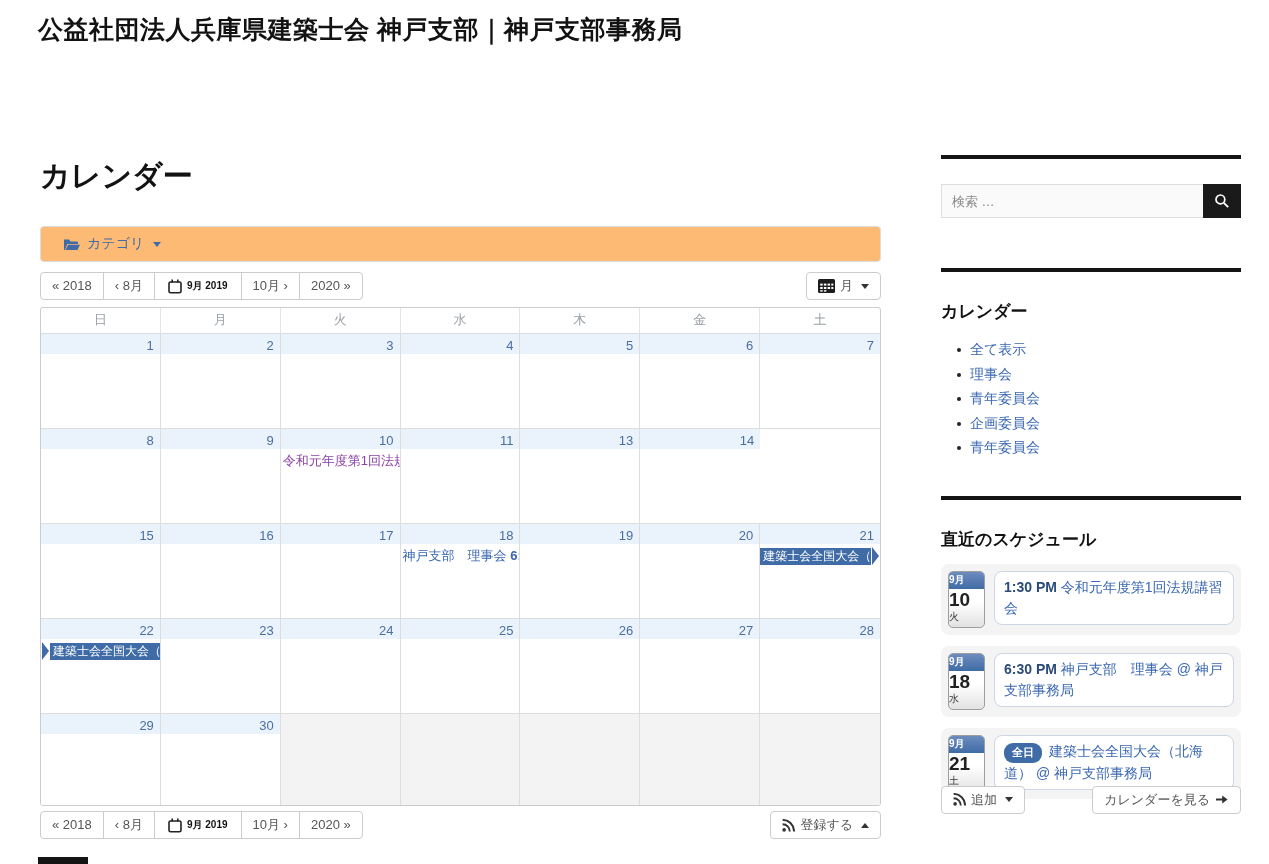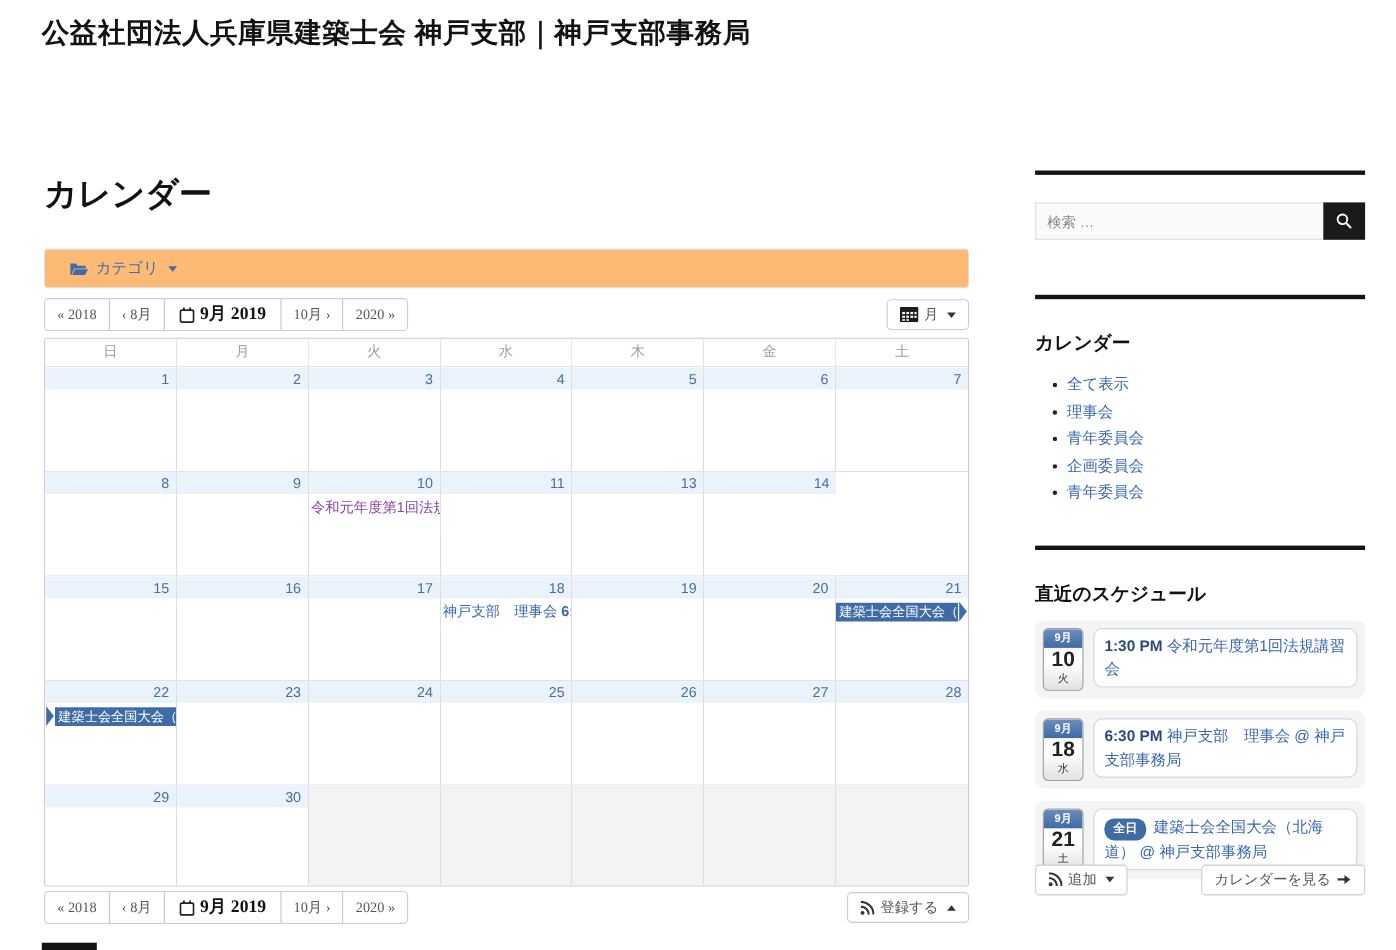--- a/index.html
+++ b/index.html
@@ -20,25 +20,25 @@
   .caret-dk { border-top-color:#333; margin-left:3px; }
   .caret-u { display:inline-block; width:0; height:0; border-left:4px solid transparent;
     border-right:4px solid transparent; border-bottom:5px solid #333; margin-left:3px; }
 
   
   .toolbar { left:40px; width:841px; height:30px; display:flex; justify-content:space-between; align-items:center; }
   #toolbar-top { top:271px; }
   #toolbar-bottom { top:810px; }
   .btn-group { display:flex; }
   .btn { background:#fff; border:1px solid #ccc; font-size:13px; color:#555; padding:5px 11px;
-    cursor:pointer; font-family:Liberation Serif, serif; display:flex; align-items:center; gap:5px; line-height:1.2; }
+    cursor:pointer; font-family:Liberation Sans, sans-serif; display:flex; align-items:center; gap:5px; line-height:1.2; }
   .btn-group .btn { margin-left:-1px; border-radius:0; }
   .btn-group .btn:first-child { margin-left:0; border-radius:4px 0 0 4px; }
   .btn-group .btn:last-child { border-radius:0 4px 4px 0; }
-  .btn.current { font-weight:700; color:#121212; font-size:16px; padding:4px 13px; }
+  .btn.current { font-weight:700; color:#121212; font-size:10px; padding:4px 13px; }
   .btn.single { border-radius:4px; }
 
   
   #cal-table { left:40px; top:307px; width:841px; border:1px solid #ccc; border-radius:3px; overflow:hidden; background:#fff; }
   #cal-head { display:grid; grid-template-columns:repeat(7,1fr); }
   #cal-head .wd { text-align:center; font-size:13px; color:#9aa0a6; padding:3px 0 4px; border-right:1px solid #e5e5e5; }
   #cal-head .wd:last-child { border-right:none; }
   .cal-row { display:grid; grid-template-columns:repeat(7,1fr); border-top:1px solid #ddd; height:95px; }
   .cal-row:last-child { height:92px; }
   .cell { border-right:1px solid #ddd; overflow:hidden; background:#fff; }
@@ -69,21 +69,21 @@
   #side-cal-heading { top:300px; }
   #upcoming-heading { top:528px; }
   #side-links { left:957px; top:341px; list-style:none; }
   #side-links li { margin-bottom:6.5px; font-size:14px; color:#222; display:flex; align-items:center; }
   #side-links li::before { content:""; width:4px; height:4px; border-radius:50%; background:#222; margin-right:9px; }
   #side-links a { color:#3a67b0; text-decoration:none; cursor:pointer; }
 
   #cards { left:941px; top:564px; width:300px; display:flex; flex-direction:column; gap:11px; }
   .card { background:#f4f4f4; border-radius:8px; padding:7px; display:flex; gap:9px; align-items:flex-start; }
   .mini-cal { width:37px; flex:none; border:1px solid #9e9e9e; border-radius:5px; overflow:hidden;
-    text-align:center; background:linear-gradient(#fff 55%,#e2e2e2); }
+    text-align:left; background:linear-gradient(#fff 55%,#e2e2e2); }
   .mini-cal .m { background:linear-gradient(#6d8cbd,#3f6ca6); color:#fff; font-size:10px; font-weight:700; padding:1px 0 2px; }
   .mini-cal .d { font-size:19px; font-weight:700; color:#222; line-height:21px; }
   .mini-cal .w { font-size:10px; color:#333; padding-bottom:3px; }
   .ebox { flex:1; background:#fff; border:1px solid #ccd6e4; border-radius:8px; padding:5px 9px;
     font-size:14px; color:#3a67b0; line-height:1.5; cursor:pointer; }
   .etime { font-weight:700; color:#2a4a7a; }
   .pill { display:inline-block; background:#3f6ca6; color:#fff; font-size:11px; font-weight:700;
     border-radius:9px; padding:1px 8px 2px; margin-right:3px; }
 
   #side-buttons { left:941px; top:786px; width:300px; display:flex; justify-content:space-between; }

